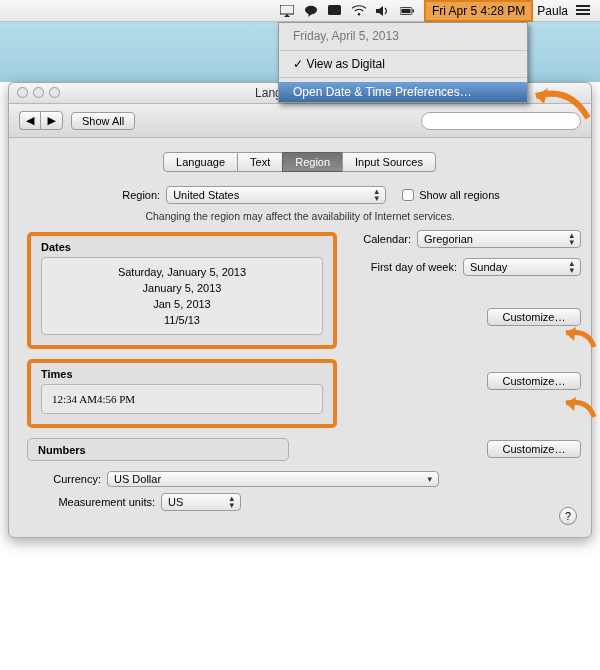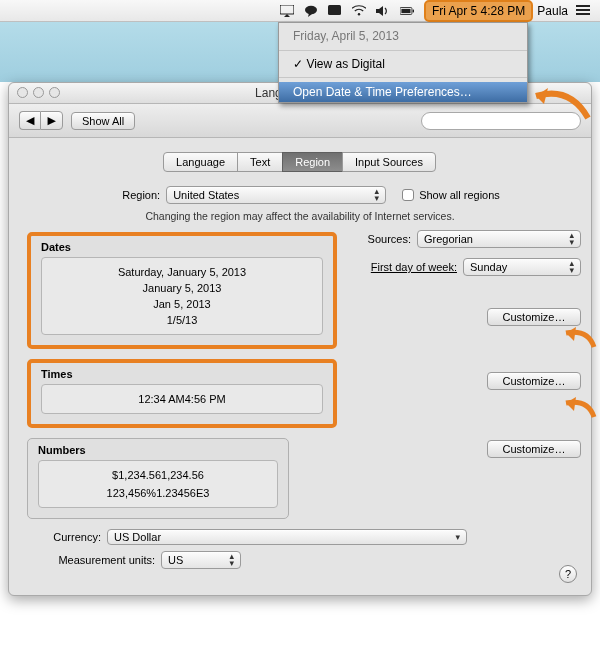--- a/index.html
+++ b/index.html
@@ -26,21 +26,21 @@
   .menubar .icons { display: flex; align-items: center; gap: 10px; margin-right: 10px; }
   .menubar .mbicon { width: 14px; height: 14px; display:flex; align-items:center; justify-content:center; }
   .menubar .mbicon svg { fill: #222; }
   .clock {
     padding: 2px 6px;
     font-size: 12px;
   }
   .clock.hl {
     background: #eba14d;
     border: 2px solid #e0801a;
-    border-radius: 5px;
+    border-radius: 0;
   }
   .username { font-size: 12px; margin: 0 6px 0 4px; }
   .listicon { margin-left: 2px; }
 
   .desktop-strip {
     height: 60px;
     background: linear-gradient(#b4dce9, #9fcedf);
   }
 
   .menu {
@@ -168,21 +168,21 @@
     padding: 8px 10px;
   }
   .hlbox { border: 4px solid #e88022 !important; }
   .right-col {
     position: absolute;
     left: 338px;
     width: 234px;
   }
   .cust-row { display:flex; justify-content:flex-end; margin-top: 6px; }
   .cust { width: 94px; text-align:center; padding: 2px 0; }
-  .half { display:flex; justify-content:center; }
+  .half { display:flex; justify-content:flex-start;font-family:Liberation Serif, serif; }
   .help {
     position:absolute; right: 14px; bottom: 12px;
     width: 18px; height:18px; border:1px solid #888; border-radius:50%;
     display:flex; align-items:center; justify-content:center;
     background: linear-gradient(#fff,#e2e2e2);
     font-size: 11px;
   }
 </style>
 </head>
 <body>
@@ -294,28 +294,28 @@
       </div>
       <div style="display:flex; align-items:flex-end; margin-left:16px;">
         <div class="chk"></div>
         <span>Show all regions</span>
       </div>
     </div>
     <div class="note">Changing the region may affect the availability of Internet services.</div>
 
     <div class="right-col" style="top:92px;">
       <div class="row">
-        <span class="label-r" style="width:64px;">Sources:</span>
+        <span class="label-r" style="width:64px;">Calendar:</span>
         <div class="popup" style="flex:1;">
           <span>Gregorian</span>
             <span class="updn">▴<br>▾</span>
         </div>
       </div>
       <div class="row" style="margin-top:10px;">
-        <span class="label-r" style="width:110px;text-decoration:underline;">First day of week:</span>
+        <span class="label-r" style="width:110px;">First day of week:</span>
         <div class="popup" style="flex:1;">
           <span>Sunday</span>
             <span class="updn">▴<br>▾</span>
         </div>
       </div>
       <div class="cust-row" style="margin-top:32px;">
         <div class="btn cust">Customize…</div>
       </div>
       <div class="cust-row" style="margin-top:46px;">
         <div class="btn cust">Customize…</div>
@@ -337,49 +337,39 @@
           <path d="M4 8 L14 2 L12 16 Z" fill="#e88022"></path>
         </svg>
     </div>
 
     <div class="group hlbox" style="width:310px;">
       <div class="group-title">Dates</div>
       <div class="inner" style="text-align:center;">
         <div>Saturday, January 5, 2013</div>
         <div style="margin-top:4px;">January 5, 2013</div>
         <div style="margin-top:4px;">Jan 5, 2013</div>
-        <div style="margin-top:4px;">1/5/13</div>
+        <div style="margin-top:4px;">11/5/13</div>
       </div>
     </div>
 
     <div class="group hlbox" style="width:310px;">
       <div class="group-title">Times</div>
       <div class="inner half">
         <span>12:34 AM</span>
         <span>4:56 PM</span>
       </div>
     </div>
 
     <div class="group" style="width:262px;">
       <div class="group-title">Numbers</div>
-      <div class="inner">
-        <div class="half">
-          <span>$1,234.56</span>
-          <span>1,234.56</span>
-        </div>
-        <div class="half" style="margin-top:6px;">
-          <span>123,456%</span>
-          <span>1.23456E3</span>
-        </div>
-      </div>
     </div>
 
     <div class="row">
       <span class="label-r" style="width:74px;">Currency:</span>
-      <div class="popup" style="width:360px;">
+      <div class="popup" style="width:332px;">
         <span>US Dollar</span>
           <span class="updn">▾</span>
       </div>
     </div>
     <div class="row">
       <span class="label-r" style="width:128px;">Measurement units:</span>
       <div class="popup" style="width:80px;gap:7px;">
         <span>US</span>
           <span class="updn">▴<br>▾</span>
       </div>

